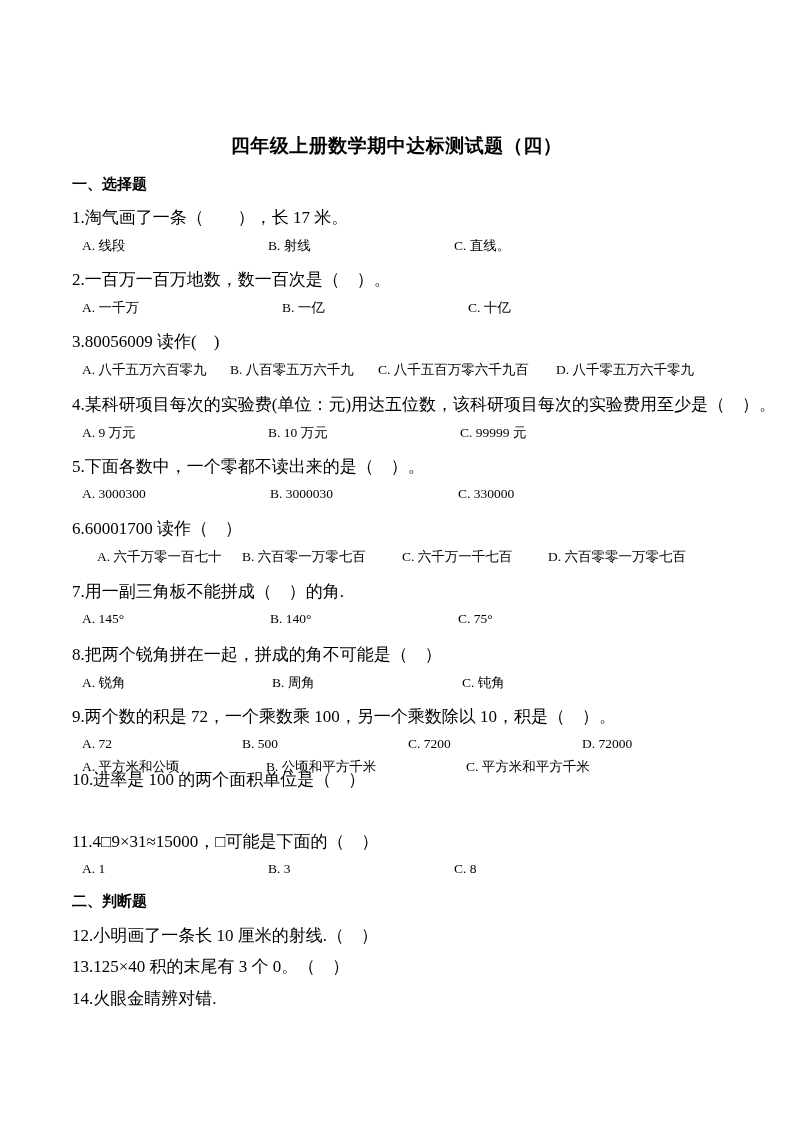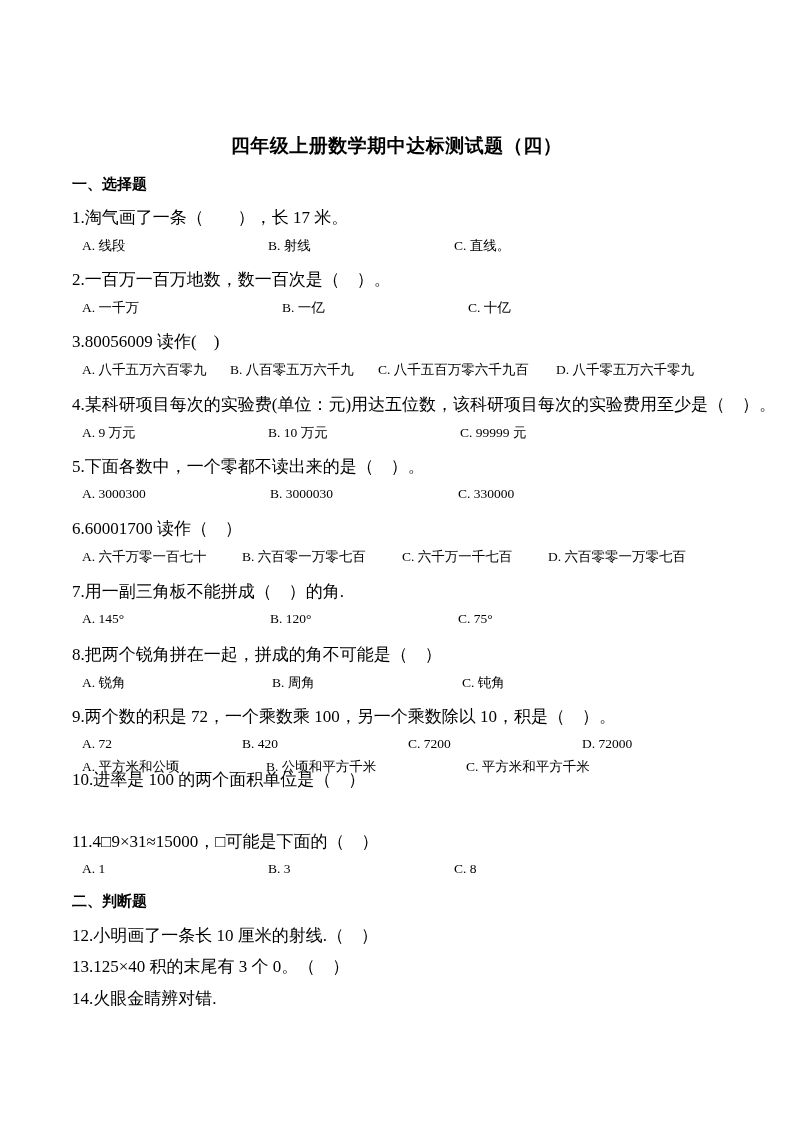--- a/index.html
+++ b/index.html
@@ -51,44 +51,44 @@
 
   <div class="q" style="top:455px">5.下面各数中，一个零都不读出来的是（　）。</div>
   <div class="opts" style="top:486px">
     <span class="opt" style="left:0">A. 3000300</span>
     <span class="opt" style="left:188px">B. 3000030</span>
     <span class="opt" style="left:376px">C. 330000</span>
   </div>
 
   <div class="q" style="top:517px">6.60001700  读作（　）</div>
   <div class="opts" style="top:548px">
-    <span class="opt" style="left:0">A. 六千万零一百七十</span>
+    <span class="opt" style="left:15px">A. 六千万零一百七十</span>
     <span class="opt" style="left:160px">B. 六百零一万零七百</span>
     <span class="opt" style="left:320px">C. 六千万一千七百</span>
     <span class="opt" style="left:466px">D. 六百零零一万零七百</span>
   </div>
 
   <div class="q" style="top:580px">7.用一副三角板不能拼成（　）的角.</div>
   <div class="opts" style="top:611px">
     <span class="opt" style="left:0">A. 145°</span>
-    <span class="opt" style="left:188px">B. 120°</span>
+    <span class="opt" style="left:188px">B. 140°</span>
     <span class="opt" style="left:376px">C. 75°</span>
   </div>
 
   <div class="q" style="top:643px">8.把两个锐角拼在一起，拼成的角不可能是（　）</div>
   <div class="opts" style="top:674px">
     <span class="opt" style="left:0">A. 锐角</span>
     <span class="opt" style="left:190px">B. 周角</span>
     <span class="opt" style="left:380px">C. 钝角</span>
   </div>
 
   <div class="q" style="top:705px">9.两个数的积是 72，一个乘数乘 100，另一个乘数除以 10，积是（　）。</div>
   <div class="opts" style="top:736px">
     <span class="opt" style="left:0">A. 72</span>
-    <span class="opt" style="left:160px">B. 420</span>
+    <span class="opt" style="left:160px">B. 500</span>
     <span class="opt" style="left:326px">C. 7200</span>
     <span class="opt" style="left:500px">D. 72000</span>
   </div>
 
   <div class="q" style="top:768px">10.进率是 100 的两个面积单位是（　）</div>
   <div class="opts" style="top:758px">
     <span class="opt" style="left:0">A. 平方米和公顷</span>
     <span class="opt" style="left:184px">B. 公顷和平方千米</span>
     <span class="opt" style="left:384px">C. 平方米和平方千米</span>
   </div>

